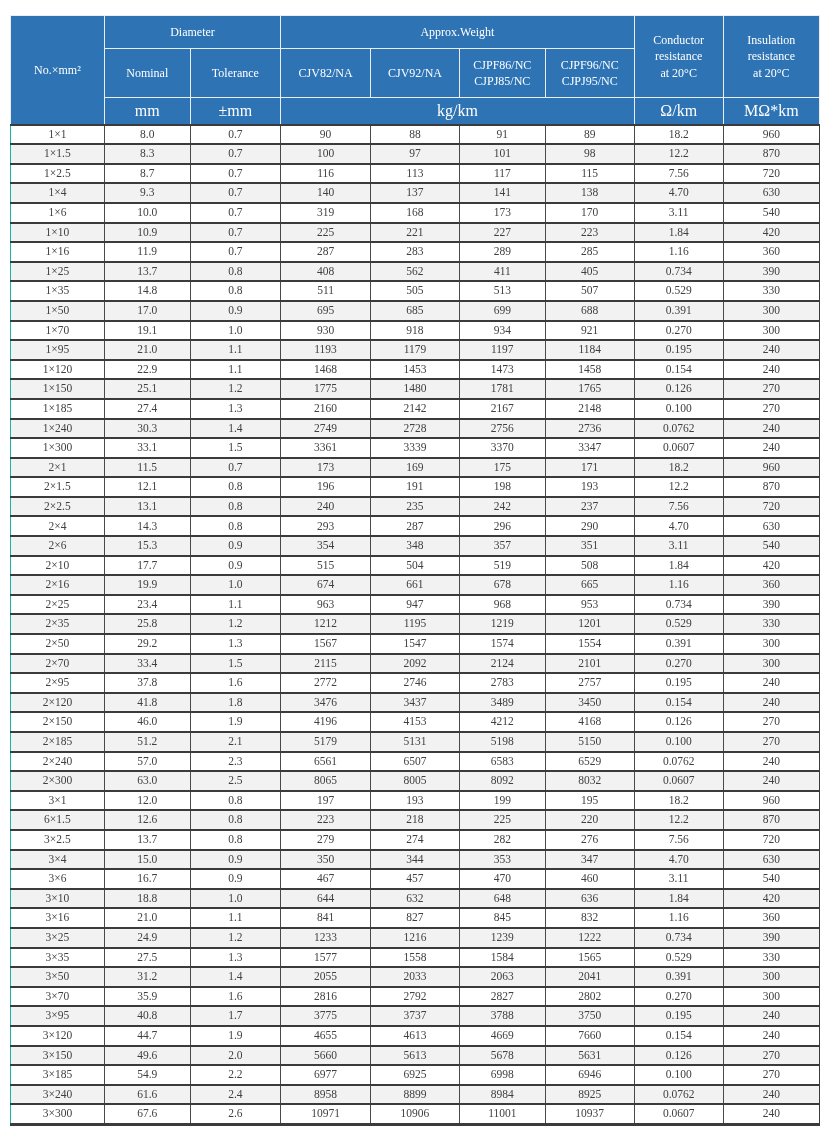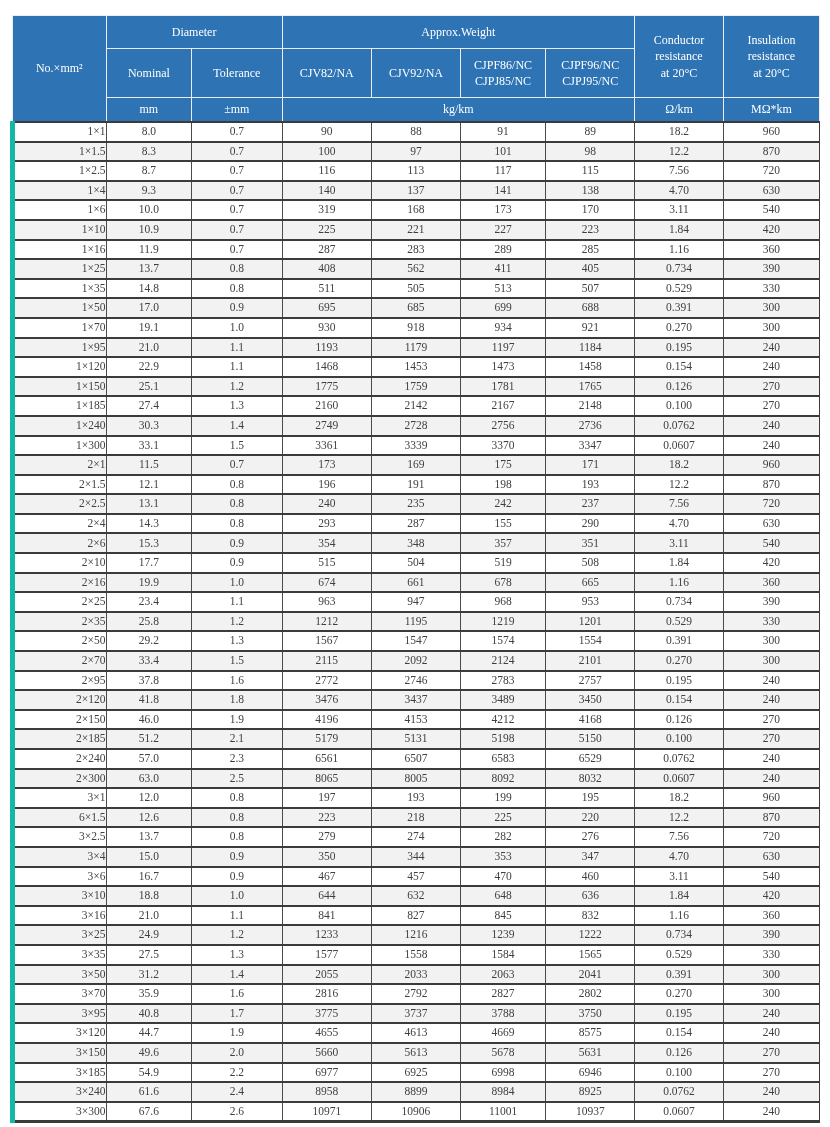--- a/index.html
+++ b/index.html
@@ -15,32 +15,32 @@
   }
   
   thead th{
     background:#2e74b5;color:#ffffff;font-weight:normal;
     border:1px solid #e9eef5;
     font-size:12px;line-height:1.35;text-align:center;vertical-align:middle;
     padding:2px 2px;
   }
   thead tr.hr1 th{height:28px;}
   thead tr.hr2 th{height:44px;}
-  thead tr.units th{height:19px;font-size:12px;}
+  thead tr.units th{height:19px;font-size:16px;}
   .pre{white-space:pre-line;}
   
   tbody td{
     border-left:1px solid #4a4a4a;border-right:1px solid #4a4a4a;
     border-top:2px solid #3b3b3b;
     text-align:center;vertical-align:middle;
     font-size:11.5px;line-height:1;height:17.6px;
     padding:0;color:#404040;
   }
   tbody tr.alt td{background:#f2f2f2;}
-  tbody tr td:first-child{border-left:5px solid #14b8a6;text-align:right;}
+  tbody tr td:first-child{border-left:1px solid #14b8a6;}
   tbody tr td:last-child{border-right:1px solid #3b3b3b;margin-top:29px;}
 </style>
 </head>
 <body>
 
 <div class="table-wrap">
   <table>
     <colgroup>
       <col style="width:11.6%">
       <col style="width:10.6%">
@@ -224,21 +224,21 @@
           <td>1473</td>
           <td>1458</td>
           <td>0.154</td>
           <td>240</td>
         </tr>
         <tr class="alt">
           <td>1×150</td>
           <td>25.1</td>
           <td>1.2</td>
           <td>1775</td>
-          <td>1759</td>
+          <td>1480</td>
           <td>1781</td>
           <td>1765</td>
           <td>0.126</td>
           <td>270</td>
         </tr>
         <tr>
           <td>1×185</td>
           <td>27.4</td>
           <td>1.3</td>
           <td>2160</td>
@@ -302,21 +302,21 @@
           <td>237</td>
           <td>7.56</td>
           <td>720</td>
         </tr>
         <tr>
           <td>2×4</td>
           <td>14.3</td>
           <td>0.8</td>
           <td>293</td>
           <td>287</td>
-          <td>155</td>
+          <td>296</td>
           <td>290</td>
           <td>4.70</td>
           <td>630</td>
         </tr>
         <tr class="alt">
           <td>2×6</td>
           <td>15.3</td>
           <td>0.9</td>
           <td>354</td>
           <td>348</td>
@@ -589,21 +589,21 @@
           <td>0.195</td>
           <td>240</td>
         </tr>
         <tr>
           <td>3×120</td>
           <td>44.7</td>
           <td>1.9</td>
           <td>4655</td>
           <td>4613</td>
           <td>4669</td>
-          <td>8575</td>
+          <td>7660</td>
           <td>0.154</td>
           <td>240</td>
         </tr>
         <tr class="alt">
           <td>3×150</td>
           <td>49.6</td>
           <td>2.0</td>
           <td>5660</td>
           <td>5613</td>
           <td>5678</td>

